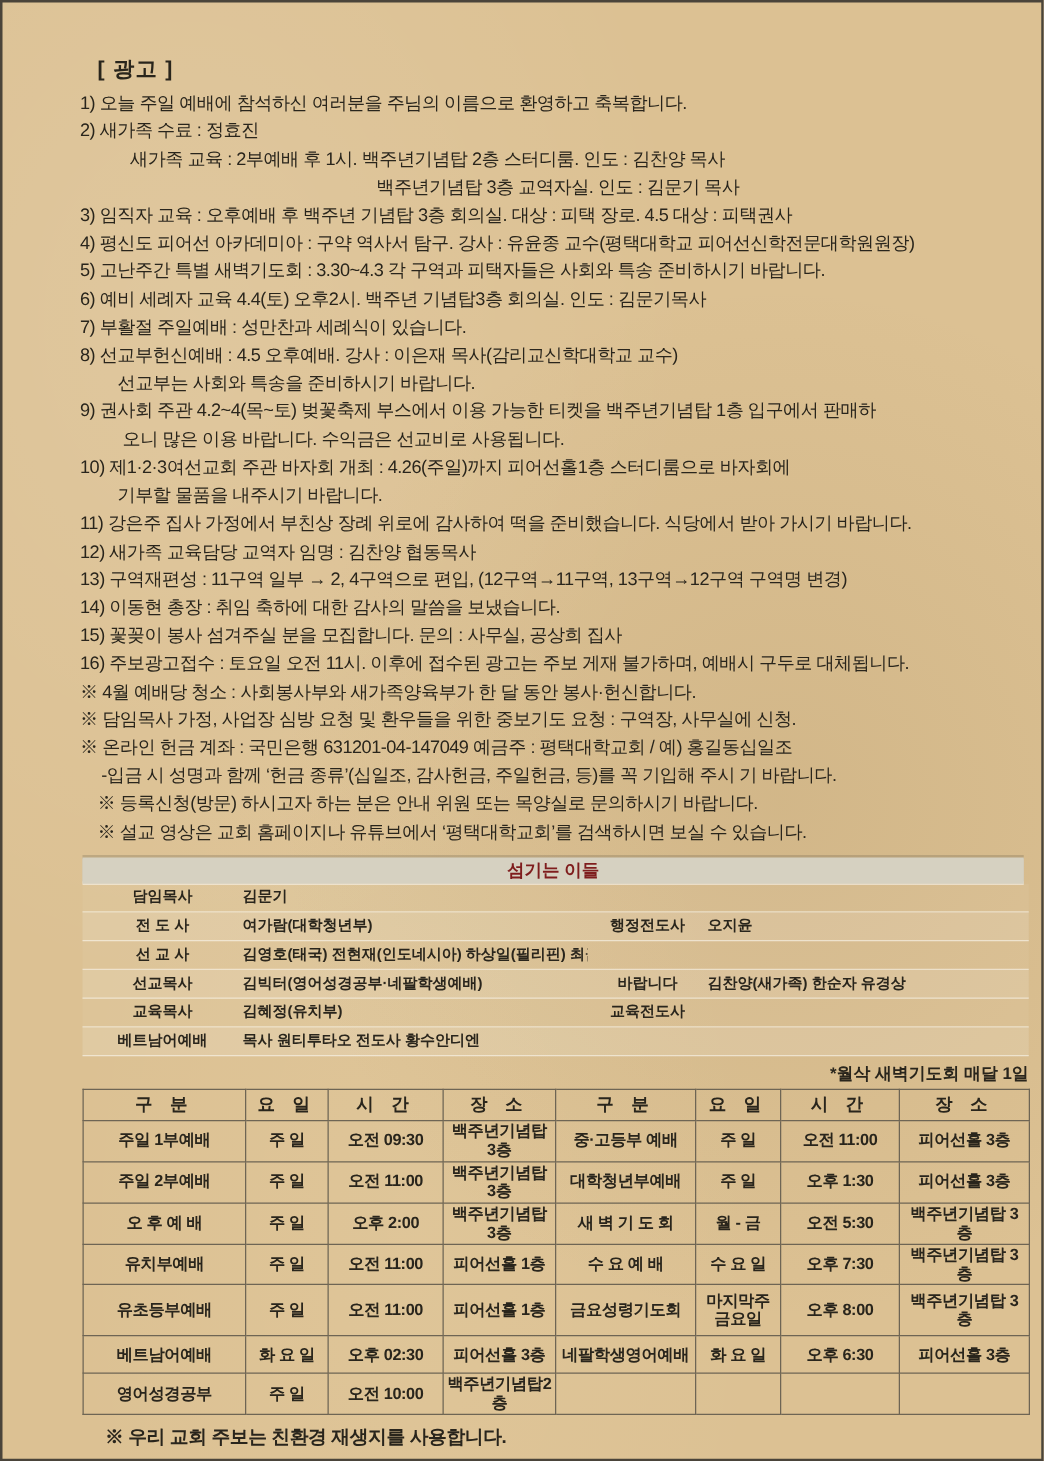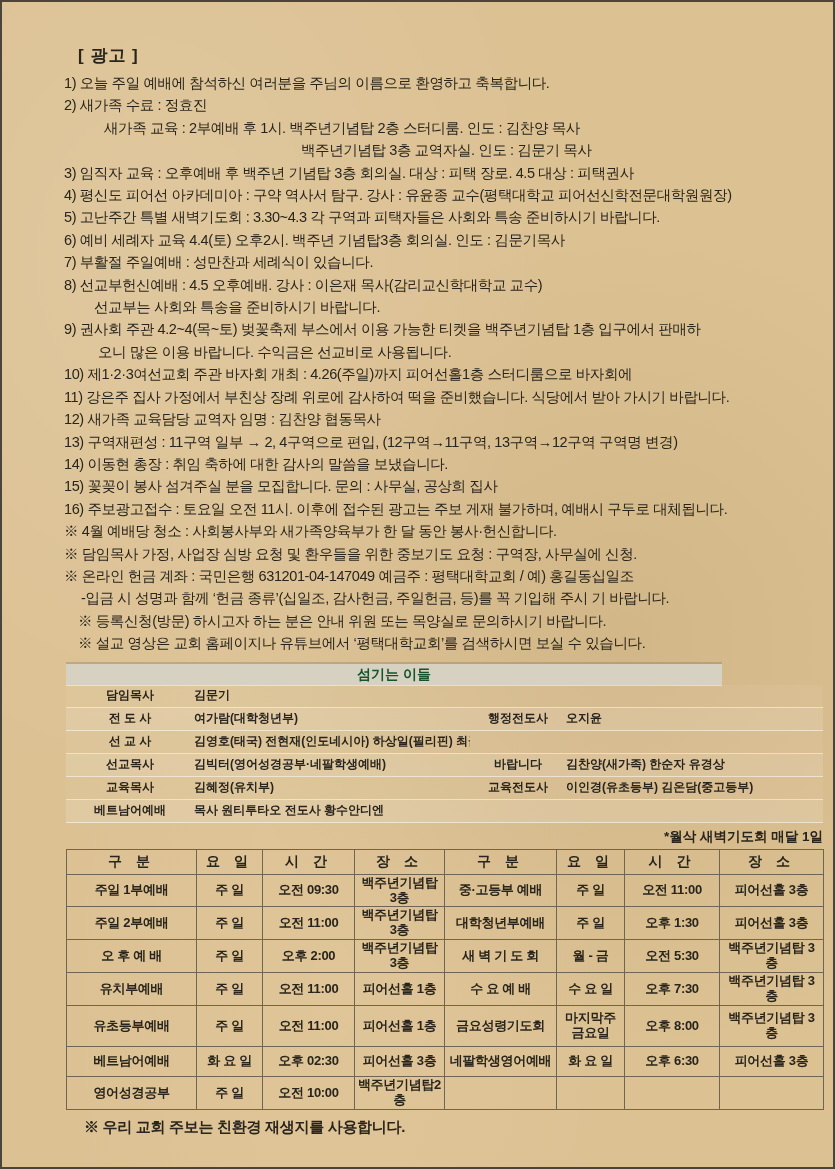--- a/index.html
+++ b/index.html
@@ -21,24 +21,24 @@
   .ann-title{font-size:17px;font-weight:bold;margin:0 0 5px 14px;letter-spacing:1px;}
   .ann-line{font-size:14.5px;font-weight:normal;line-height:22.4px;letter-spacing:-0.4px;white-space:nowrap;overflow:hidden;}
   .ind-a{padding-left:40px}
   .ind-b{padding-left:237px}
   .ind-c{padding-left:30px}
   .ind-d{padding-left:34px}
   .ind-e{padding-left:17px}
   .ind-f{padding-left:14px}
 
   .band{
-    margin:9px 0 0 2px;width:656px;height:21px;line-height:21px;
+    margin:9px 0 0 2px;width:753px;height:21px;line-height:21px;
     background:#d6d1c1;
     box-shadow:0 -2px 0 rgba(110,100,80,.28), 0 1px 0 rgba(255,255,255,.5);
-    text-align:center;font-size:14px;font-weight:bold;color:#14532d;
+    text-align:center;font-size:14px;font-weight:bold;color:#7f1d1d;
   }
   .staff{width:757px;margin-left:2px;background:rgba(255,255,255,.05);}
   .srow{
     display:grid;grid-template-columns:128px 276px 96px auto;
     align-items:center;min-height:22px;
     border-bottom:1px solid rgba(250,247,238,.6);
     font-size:12px;font-weight:bold;
   }
   .srow:nth-child(even){background:rgba(255,255,255,.10);}
   .srole{text-align:center;white-space:nowrap;overflow:hidden;}
@@ -71,20 +71,21 @@
     <div class="ann-line">3) 임직자 교육 : 오후예배 후 백주년 기념탑 3층 회의실. 대상 : 피택 장로. 4.5 대상 : 피택권사</div>
     <div class="ann-line">4) 평신도 피어선 아카데미아 : 구약 역사서 탐구. 강사 : 유윤종 교수(평택대학교 피어선신학전문대학원원장)</div>
     <div class="ann-line">5) 고난주간 특별 새벽기도회 : 3.30~4.3 각 구역과 피택자들은 사회와 특송 준비하시기 바랍니다.</div>
     <div class="ann-line">6) 예비 세례자 교육 4.4(토) 오후2시. 백주년 기념탑3층 회의실. 인도 : 김문기목사</div>
     <div class="ann-line">7) 부활절 주일예배 : 성만찬과 세례식이 있습니다.</div>
     <div class="ann-line">8) 선교부헌신예배 : 4.5 오후예배. 강사 : 이은재 목사(감리교신학대학교 교수)</div>
     <div class="ann-line ind-c">선교부는 사회와 특송을 준비하시기 바랍니다.</div>
     <div class="ann-line">9) 권사회 주관 4.2~4(목~토) 벚꽃축제 부스에서 이용 가능한 티켓을 백주년기념탑 1층 입구에서 판매하</div>
     <div class="ann-line ind-d">오니 많은 이용 바랍니다. 수익금은 선교비로 사용됩니다.</div>
     <div class="ann-line">10) 제1·2·3여선교회 주관 바자회 개최 : 4.26(주일)까지 피어선홀1층 스터디룸으로 바자회에</div>
+    <div class="ann-line ind-c">기부할 물품을 내주시기 바랍니다.</div>
     <div class="ann-line">11) 강은주 집사 가정에서 부친상 장례 위로에 감사하여 떡을 준비했습니다. 식당에서 받아 가시기 바랍니다.</div>
     <div class="ann-line">12) 새가족 교육담당 교역자 임명 : 김찬양 협동목사</div>
     <div class="ann-line">13) 구역재편성 : 11구역 일부 → 2, 4구역으로 편입, (12구역→11구역, 13구역→12구역 구역명 변경)</div>
     <div class="ann-line">14) 이동현 총장 : 취임 축하에 대한 감사의 말씀을 보냈습니다.</div>
     <div class="ann-line">15) 꽃꽂이 봉사 섬겨주실 분을 모집합니다. 문의 : 사무실, 공상희 집사</div>
     <div class="ann-line">16) 주보광고접수 : 토요일 오전 11시. 이후에 접수된 광고는 주보 게재 불가하며, 예배시 구두로 대체됩니다.</div>
     <div class="ann-line">※ 4월 예배당 청소 : 사회봉사부와 새가족양육부가 한 달 동안 봉사·헌신합니다.</div>
     <div class="ann-line">※ 담임목사 가정, 사업장 심방 요청 및 환우들을 위한 중보기도 요청 : 구역장, 사무실에 신청.</div>
     <div class="ann-line">※ 온라인 헌금 계좌 : 국민은행 631201-04-147049 예금주 : 평택대학교회 / 예) 홍길동십일조</div>
     <div class="ann-line ind-e">-입금 시 성명과 함께 ‘헌금 종류’(십일조, 감사헌금, 주일헌금, 등)를 꼭 기입해 주시 기 바랍니다.</div>
@@ -116,21 +117,20 @@
     <div class="srow">
       <div class="srole">선교목사</div>
       <div class="sval">김빅터(영어성경공부·네팔학생예배)</div>
       <div class="srole">바랍니다</div>
       <div class="sval">김찬양(새가족) 한순자 유경상</div>
     </div>
     <div class="srow">
       <div class="srole">교육목사</div>
       <div class="sval">김혜정(유치부)</div>
       <div class="srole">교육전도사</div>
-      <div class="sval">이인경(유초등부) 김온담(중고등부)</div>
     </div>
     <div class="srow">
       <div class="srole">베트남어예배</div>
       <div class="sval">목사 원티투타오  전도사 황수안디엔</div>
       <div class="srole"></div>
       <div class="sval"></div>
     </div>
   </div>
 
   <div class="note">*월삭 새벽기도회 매달 1일</div>

